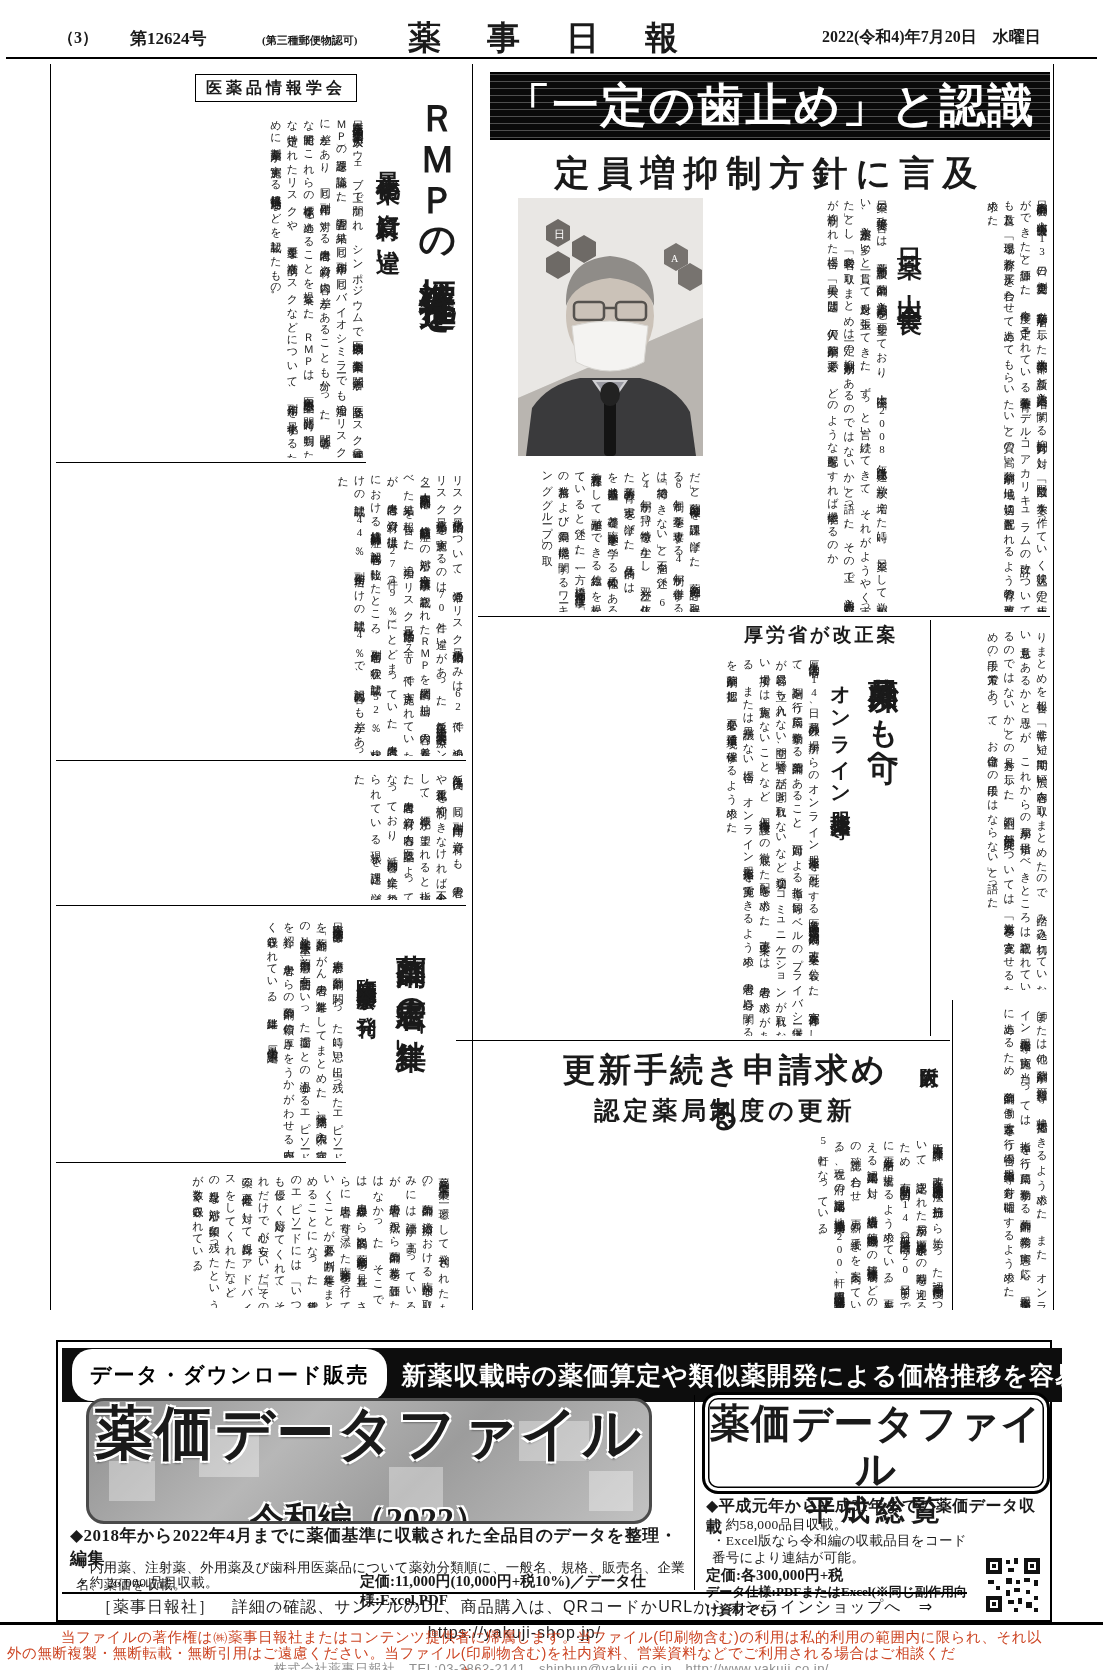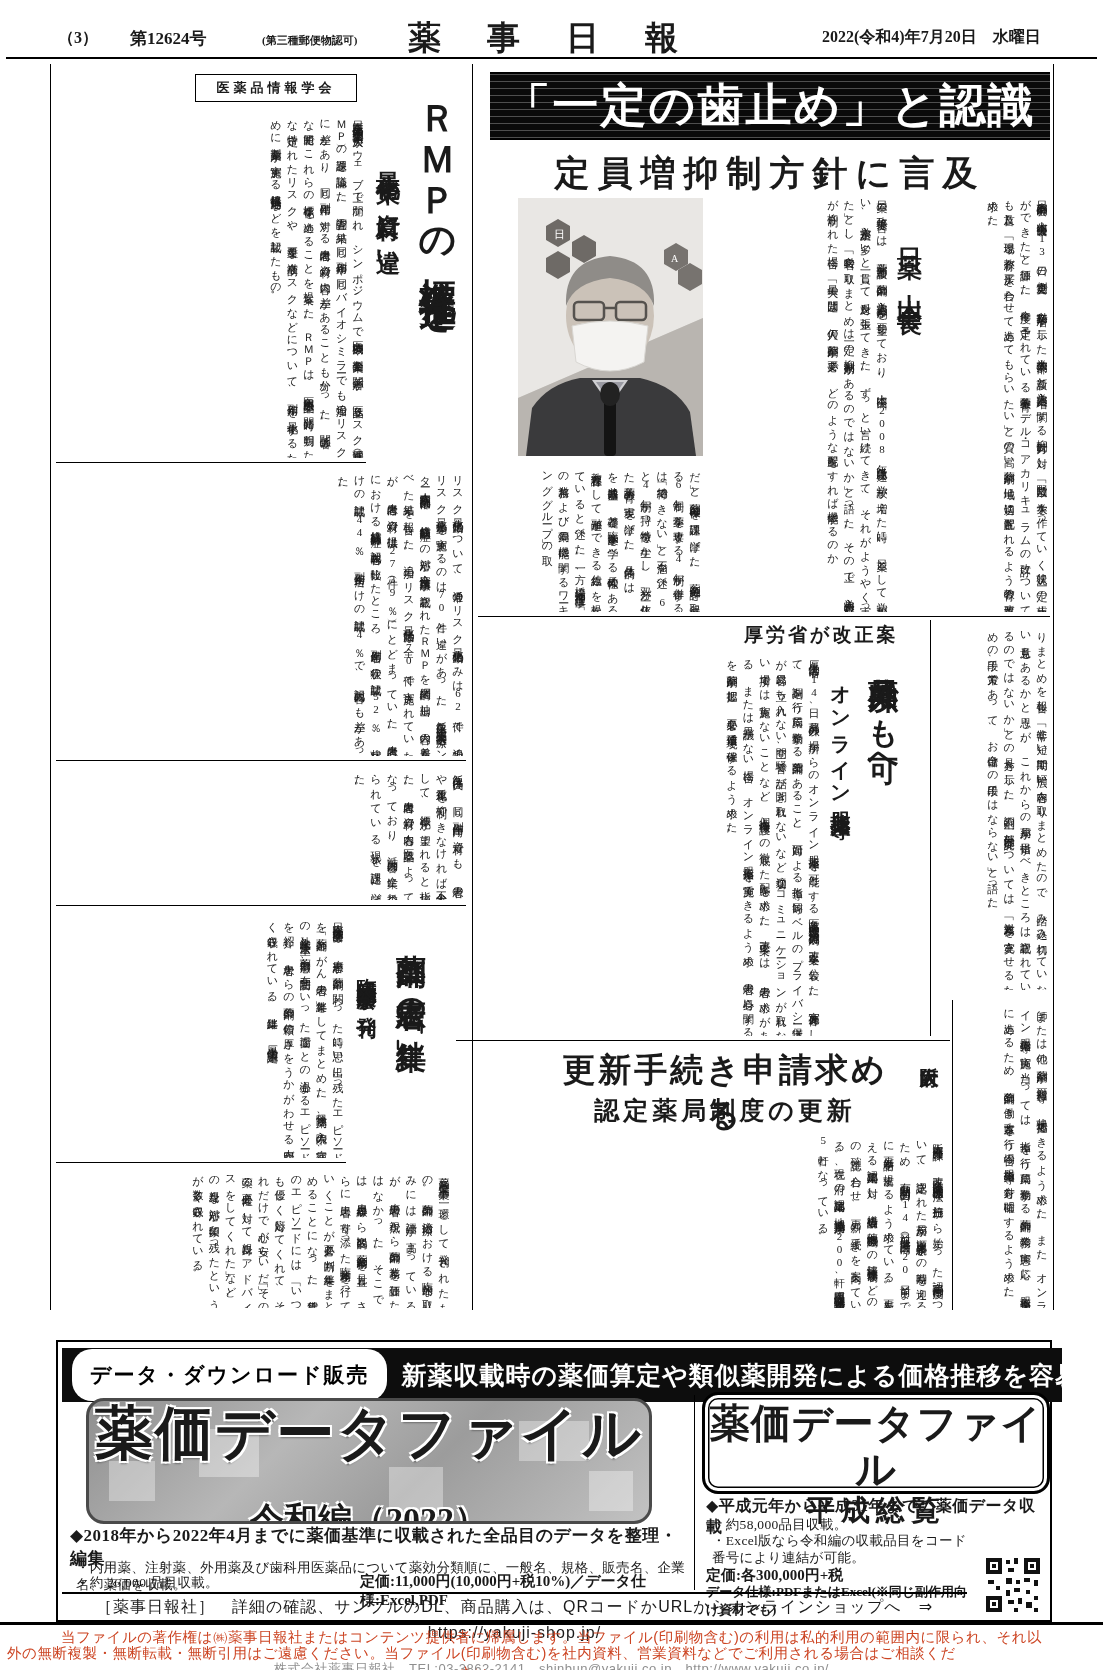--- a/index.html
+++ b/index.html
@@ -11,21 +11,21 @@
   .rule-h{background:#000;height:1px;}
   .rule-v{background:#000;width:1px;}
   
   .hdr{font-weight:bold;}
   #masthead{font-size:33px;font-weight:bold;letter-spacing:46px;white-space:nowrap;}
   
   #banner{background:#0a0a0a;background-image:repeating-linear-gradient(180deg,rgba(255,255,255,.28) 0 1px,rgba(0,0,0,0) 1px 7px);
           color:#fff;font-size:46px;font-weight:bold;text-align:center;line-height:64px;letter-spacing:2px;
           border-top:2px solid #000;border-bottom:2px solid #000;font-family:Liberation Serif, serif;}
   .sub-big{font-size:35px;font-weight:bold;letter-spacing:8px;text-align:center;}
-  .kicker-box{border:1.5px solid #000;font-size:13px;font-weight:bold;text-align:center;letter-spacing:4px;}
+  .kicker-box{border:1.5px solid #000;font-size:16px;font-weight:bold;text-align:center;letter-spacing:4px;}
   .kicker-plain{font-size:19px;font-weight:bold;letter-spacing:3px;}
   .hl-v1{font-size:37px;font-weight:bold;letter-spacing:4px;}
   .hl-v2{font-size:24px;font-weight:bold;letter-spacing:3px;}
   .hl-v3{font-size:30px;font-weight:bold;letter-spacing:2px;}
   .hl-v4{font-size:20px;font-weight:bold;letter-spacing:2px;}
   .byline-v{font-size:25px;font-weight:bold;letter-spacing:6px;}
   .osk-h1{font-size:33px;font-weight:bold;letter-spacing:3px;text-align:center;}
   .osk-h2{font-size:25px;font-weight:bold;letter-spacing:4px;text-align:center;}
   
   #photo{background:#cfcfcf;overflow:hidden;}

